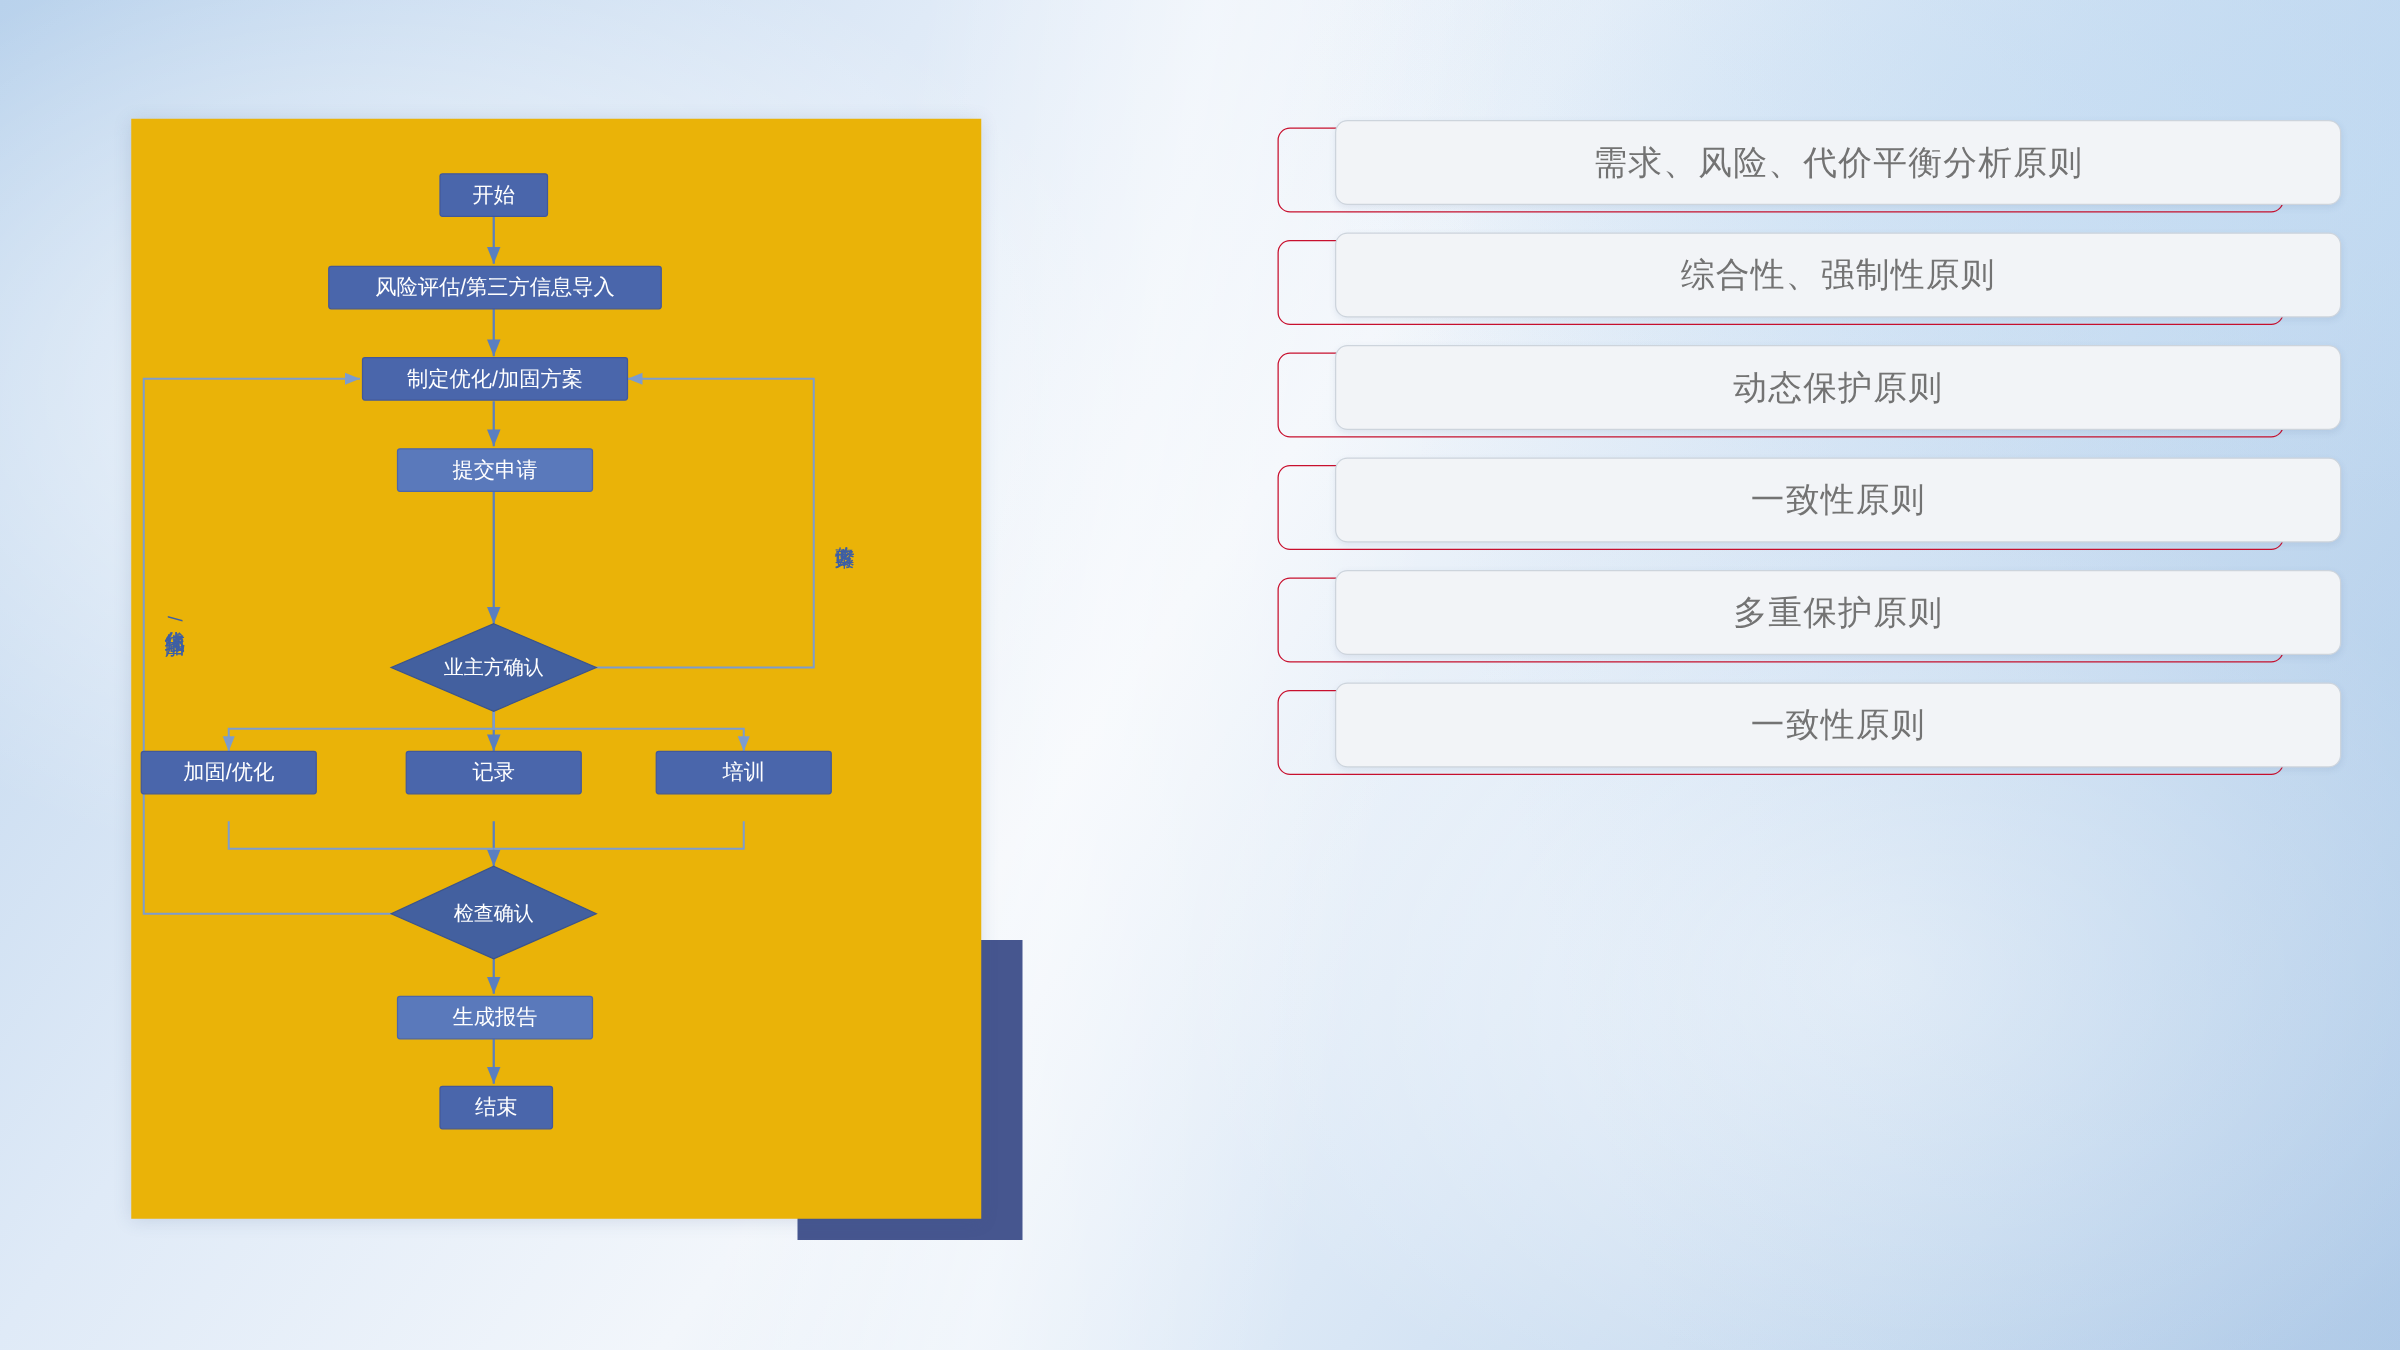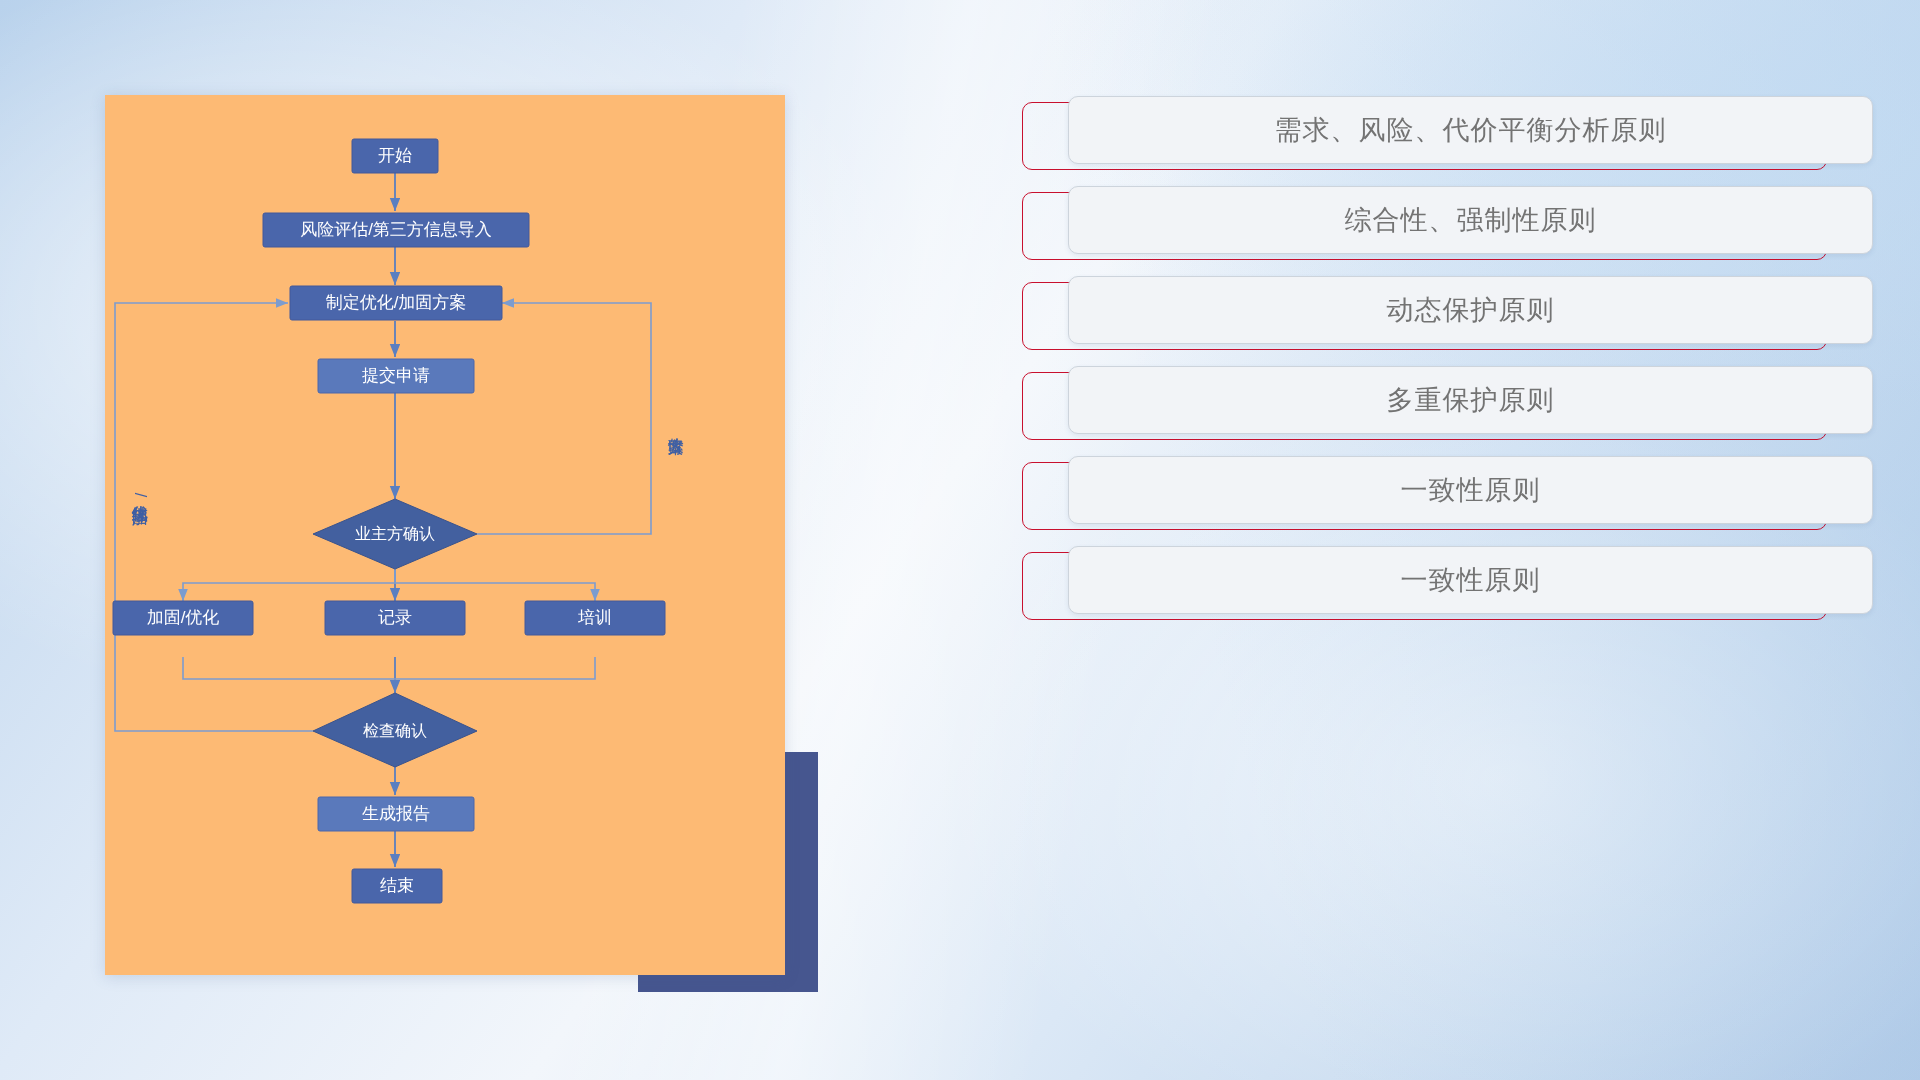--- a/index.html
+++ b/index.html
@@ -42,21 +42,21 @@
     width: 180px;
     height: 240px;
     background: #46568f;
   }
   #flow-card {
     position: absolute;
     left: 105px;
     top: 95px;
     width: 680px;
     height: 880px;
-    background: #fdba74;
+    background: #eab308;
     box-shadow: 0 2px 14px rgba(60, 90, 140, 0.18);
   }
   #flow-card svg {
     display: block;
     width: 680px;
     height: 880px;
   }
   .fl-box {
     fill: #4a66ab;
     stroke: #42589a;
@@ -267,24 +267,24 @@
     <div class="principle">
       <div class="accent"></div>
       <div class="pill">综合性、强制性原则</div>
     </div>
     <div class="principle">
       <div class="accent"></div>
       <div class="pill">动态保护原则</div>
     </div>
     <div class="principle">
       <div class="accent"></div>
+      <div class="pill">一致性原则</div>
+    </div>
+    <div class="principle">
+      <div class="accent"></div>
       <div class="pill">多重保护原则</div>
-    </div>
-    <div class="principle">
-      <div class="accent"></div>
-      <div class="pill">一致性原则</div>
     </div>
     <div class="principle">
       <div class="accent"></div>
       <div class="pill">一致性原则</div>
     </div>
   </div>
 </div>
 
 </body></html>

